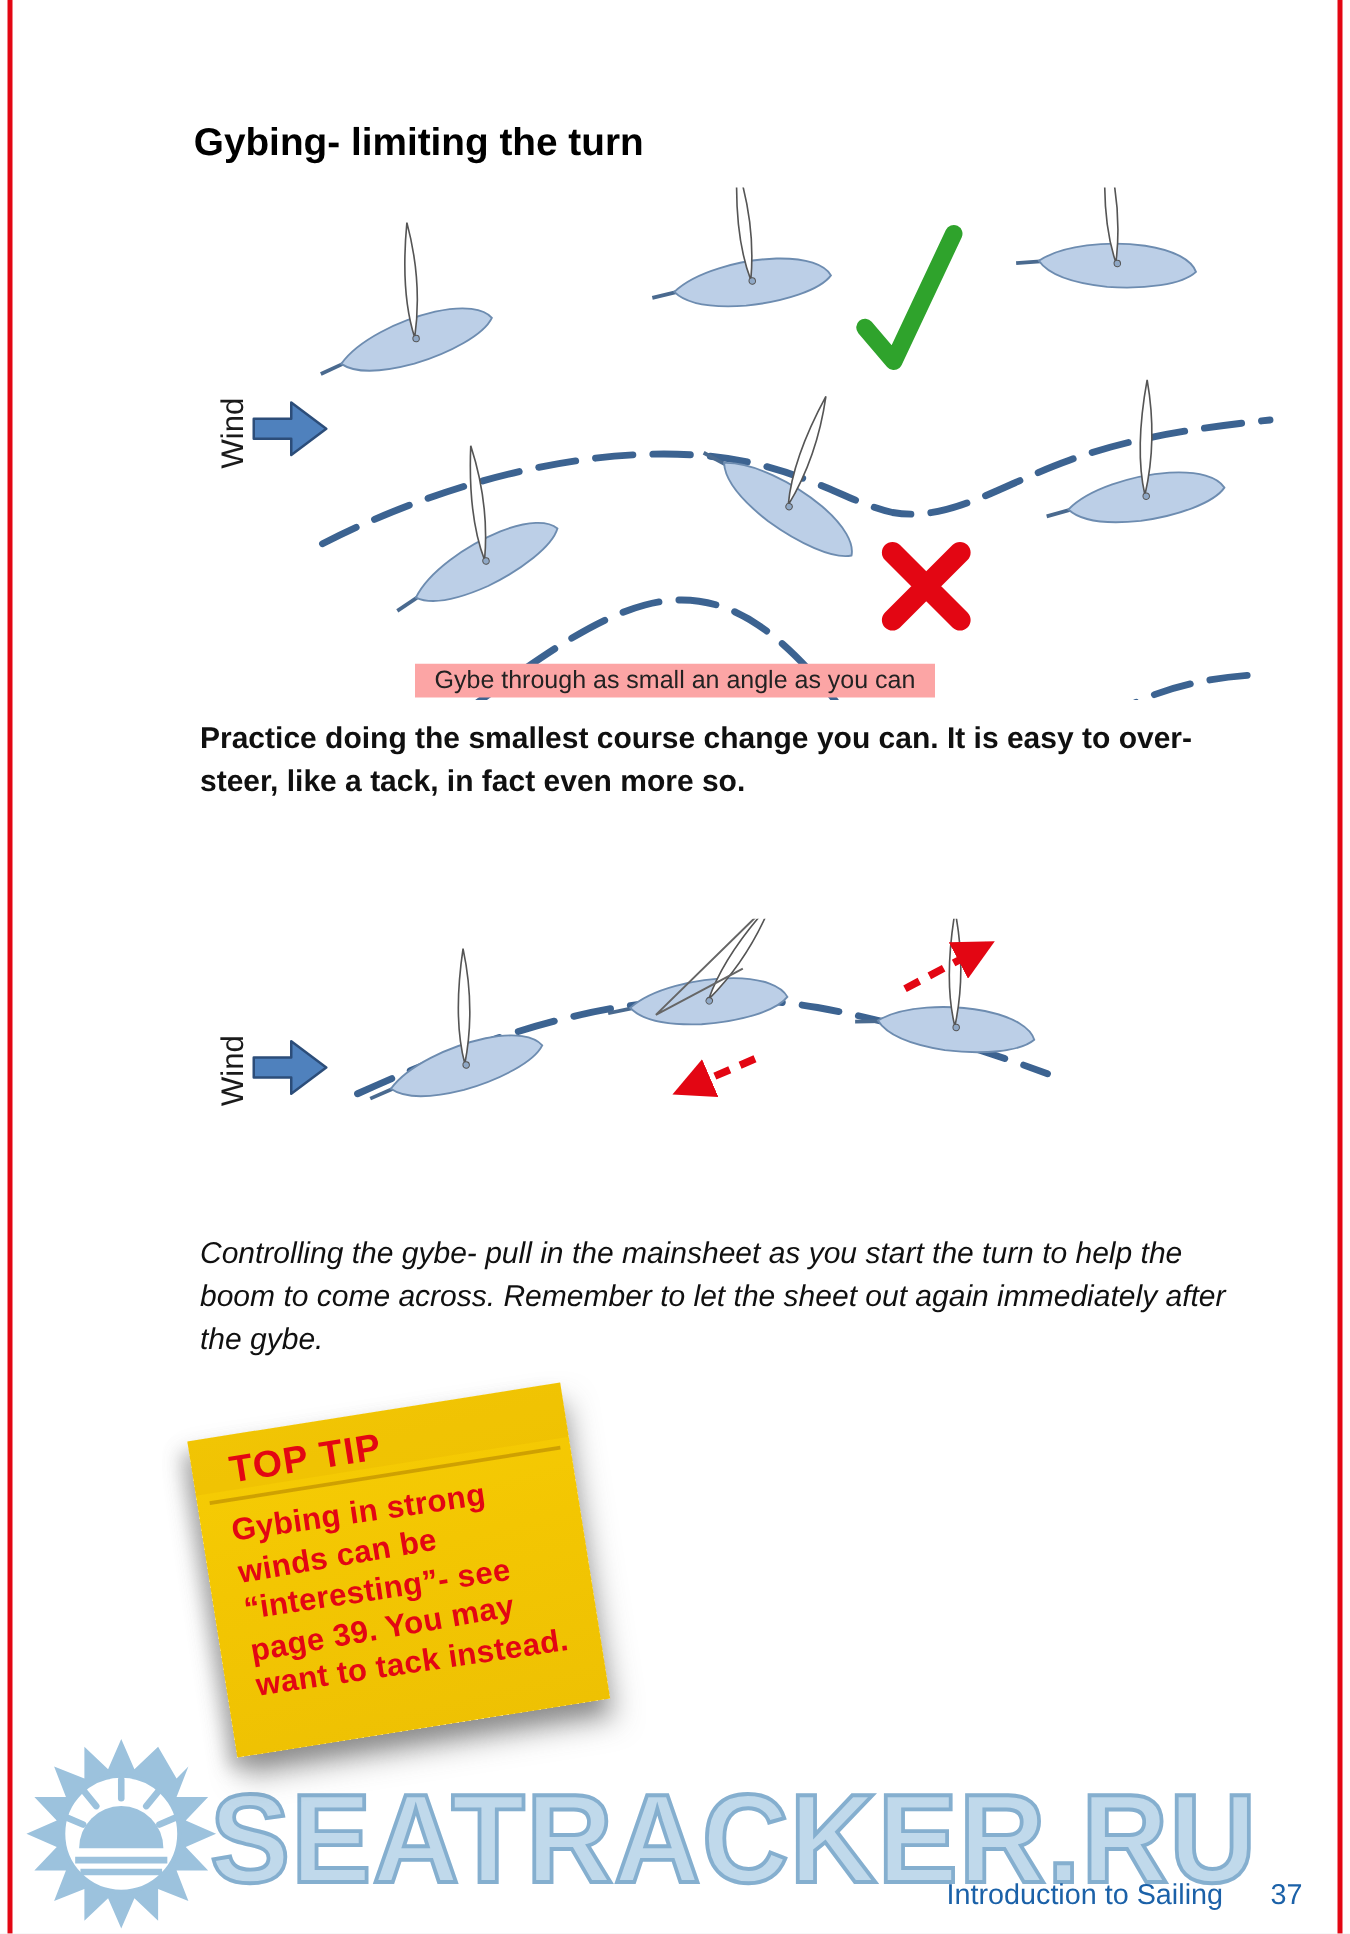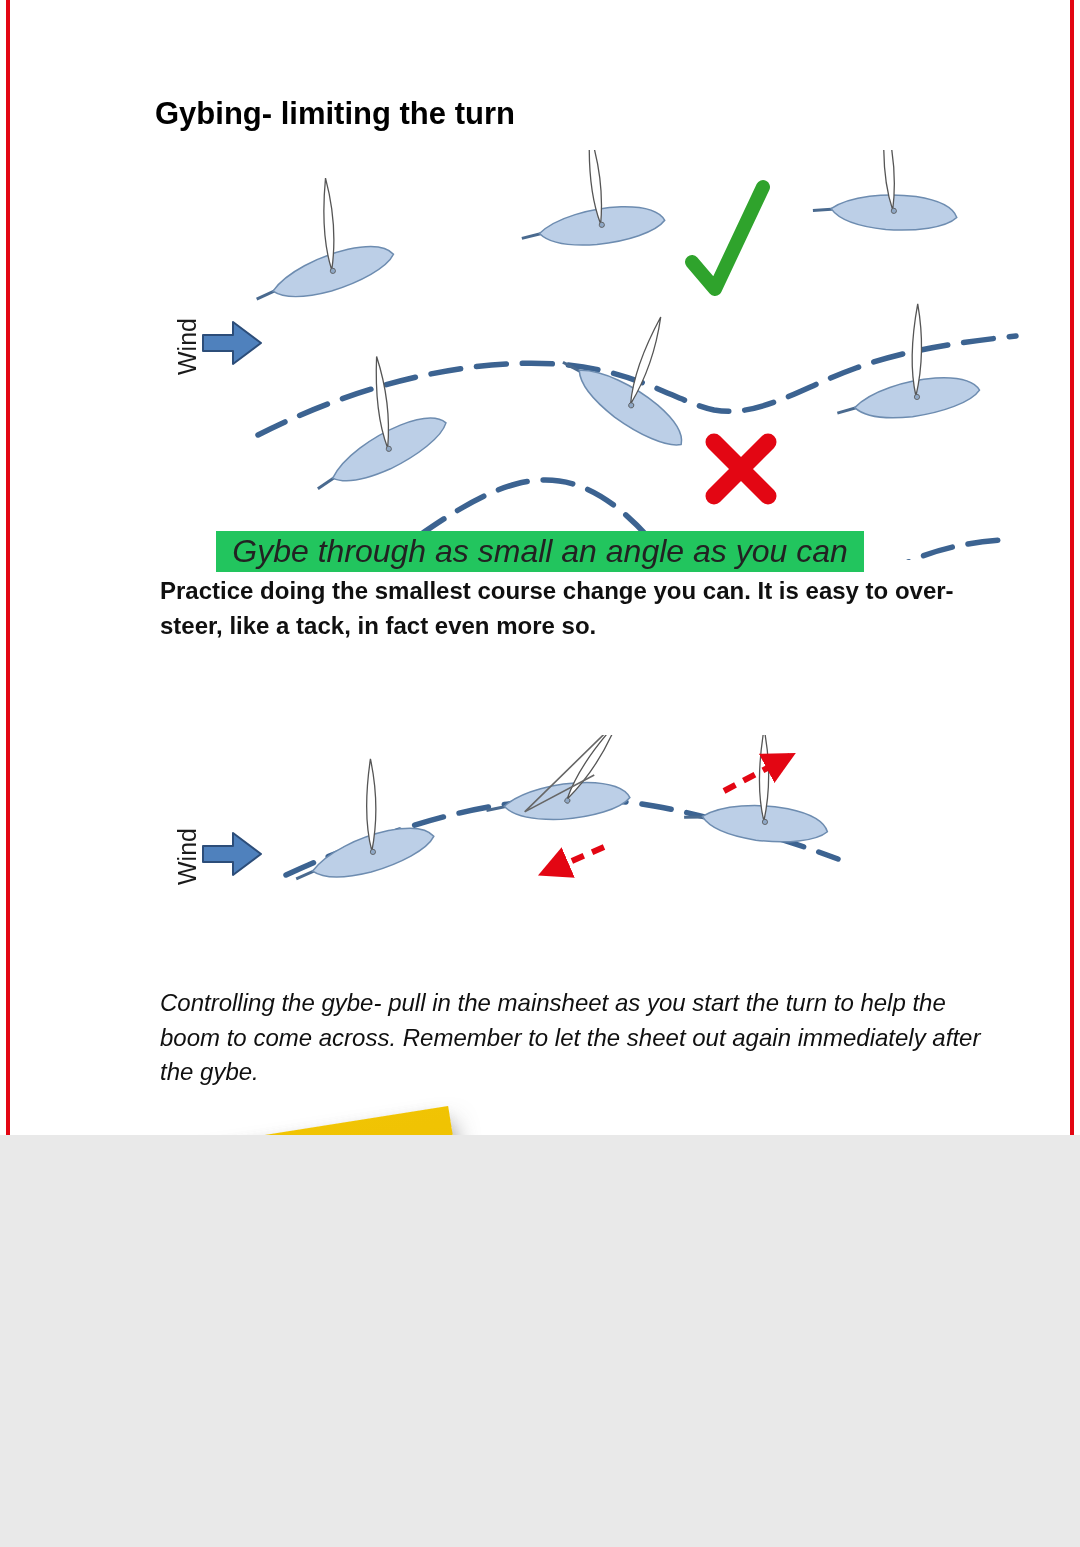--- a/index.html
+++ b/index.html
@@ -1,18 +1,18 @@
 <!DOCTYPE html>
 <html><head>
 <meta charset="utf-8">
 <style>
   * { margin: 0; padding: 0; box-sizing: border-box; }
   body { background: #e9e9e9; font-family: "Liberation Sans", sans-serif; }
   .page {
-    position: relative; width: 1080px; height: 1135px;
+    position: relative; width: 1080px; height: 1547px;
     background: #ffffff; overflow: hidden; margin: 0 auto;
   }
   .border-left  { position: absolute; left: 6px;  top: 0; width: 4px; height: 100%; background: #e30613; }
   .border-right { position: absolute; right: 6px; top: 0; width: 4px; height: 100%; background: #e30613; }
 
   .page-title {
     position: absolute; left: 155px; top: 96px;
     font-size: 31px; font-weight: bold; color: #000;
   }
 
@@ -25,22 +25,22 @@
     font-size: 25px; color: #1a1a1a;
     transform: rotate(-90deg); transform-origin: center;
   }
   #wind1 { left: 152px; top: 332px; }
   #wind2 { left: 152px; top: 842px; }
 
   .caption-row { position: absolute; left: 0; width: 100%; text-align: center; }
   #caption1 { top: 531px; }
   #caption2 { top: 926px; }
   .caption {
-    display: inline-block; font-style: italic; font-size: 32px; color: #222;
-    background: #22c55e; padding: 2px 16px;
+    display: inline-block; font-size: 20px; color: #222;
+    background: #fca5a5; padding: 2px 16px;
   }
 
   .body-text {
     position: absolute; left: 160px; font-size: 24px; color: #101010;
     line-height: 1.44;
   }
   #para1 { top: 574px; width: 818px; font-weight: bold; }
   #para2 { top: 986px; width: 836px; font-style: italic; }
 
   .sticky-note {

